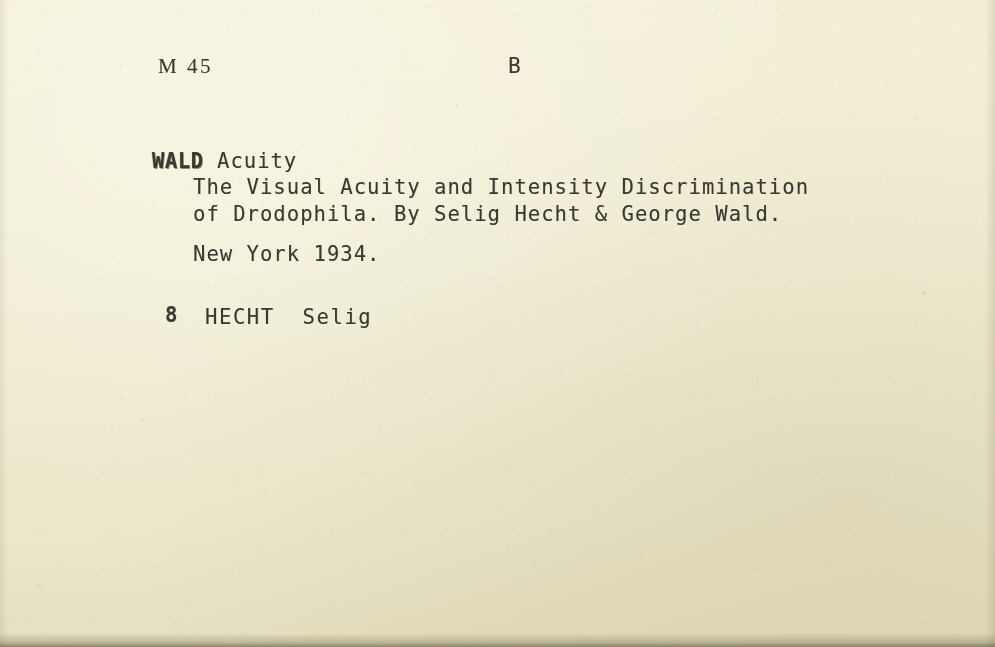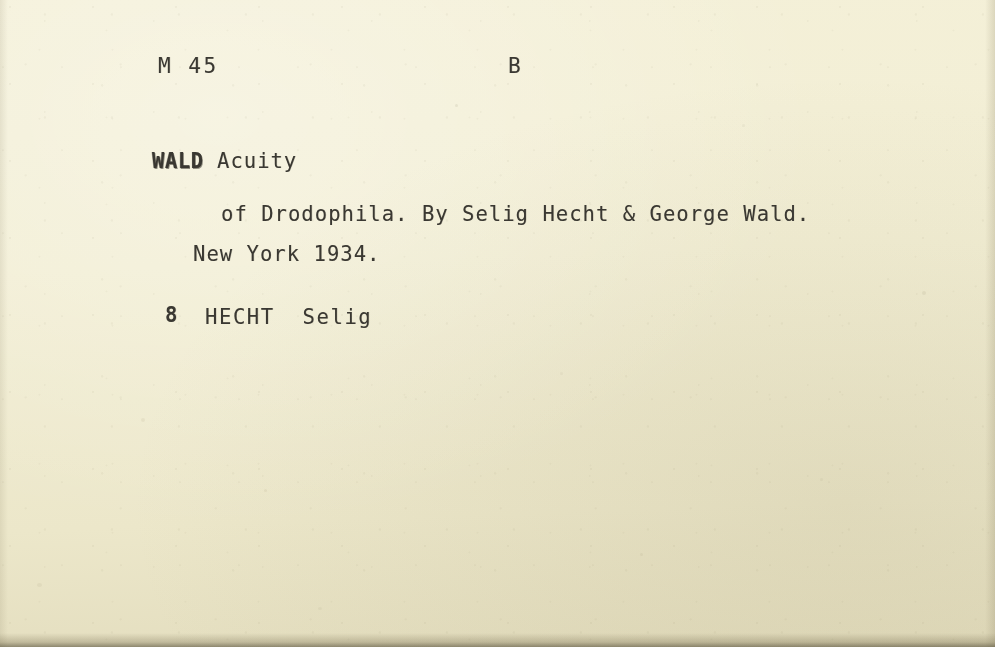--- a/index.html
+++ b/index.html
@@ -79,33 +79,33 @@
   
   .tw {
     position: absolute;
     color: #3a3832;
     font-family: "DejaVu Sans Mono", monospace;
     letter-spacing: 0.5px;
     white-space: pre;
     text-shadow: 0.4px 0.4px 0 rgba(70,66,55,0.28);
   }
 
-  .header-shelf { left: 158px; top: 54px;  font-size: 21px; letter-spacing: 2.5px; }
+  .header-shelf { left: 158px; top: 54px;  font-size: 21px; letter-spacing: 2.5px; font-family: Liberation Serif, serif; }
   .header-class { left: 508px; top: 54px;  font-size: 21px; }
 
   .author-main  { left: 152px; top: 149px; font-size: 20.5px; letter-spacing: 1.0px; }
   .author-main .bold {
     font-weight: bold;
     letter-spacing: 0.6px;
     text-shadow: 0.7px 0.5px 0 rgba(55,52,44,0.55), -0.4px 0 0 rgba(55,52,44,0.35);
     text-align: right;
   }
 
   .title-1      { left: 193px; top: 175px; font-size: 20.5px; letter-spacing: 1.05px; }
-  .title-2      { left: 193px; top: 202px; font-size: 20.5px; letter-spacing: 1.05px; margin-left: 28px; }
+  .title-2      { left: 193px; top: 202px; font-size: 20.5px; letter-spacing: 1.05px; }
   .imprint      { left: 193px; top: 242px; font-size: 20.5px; letter-spacing: 1.05px; }
 
   .tracing-mark { left: 165px; top: 303px; font-size: 20.5px; font-weight: bold; }
   .tracing      { left: 205px; top: 305px; font-size: 20.5px; letter-spacing: 1.6px; }
 </style>
 </head>
 <body>
 
 <div class="card">
 
@@ -120,20 +120,21 @@
   <div class="speck" style="left:742px; top:124px; width:3px; height:3px; opacity:0.3;"></div>
   <div class="speck" style="left:820px; top:478px; width:3px; height:3px; opacity:0.3;"></div>
   <div class="speck" style="left:318px; top:607px; width:4px; height:3px; opacity:0.3;"></div>
   <div class="speck" style="left:560px; top:372px; width:3px; height:3px; opacity:0.28;"></div>
 
   <div class="tw header-shelf">M 45</div>
   <div class="tw header-class">B</div>
 
   <div class="tw author-main"><span class="bold">WALD</span><span> Acuity</span></div>
 
+  <div class="tw title-1">The Visual Acuity and Intensity Discrimination</div>
   <div class="tw title-2">of Drodophila. By Selig Hecht &amp; George Wald.</div>
   <div class="tw imprint">New York 1934.</div>
 
   <div class="tw tracing-mark">8</div>
   <div class="tw tracing">HECHT  Selig</div>
 
   <div class="edge-left"></div>
   <div class="edge-right"></div>
   <div class="edge-bottom"></div>
 </div>

